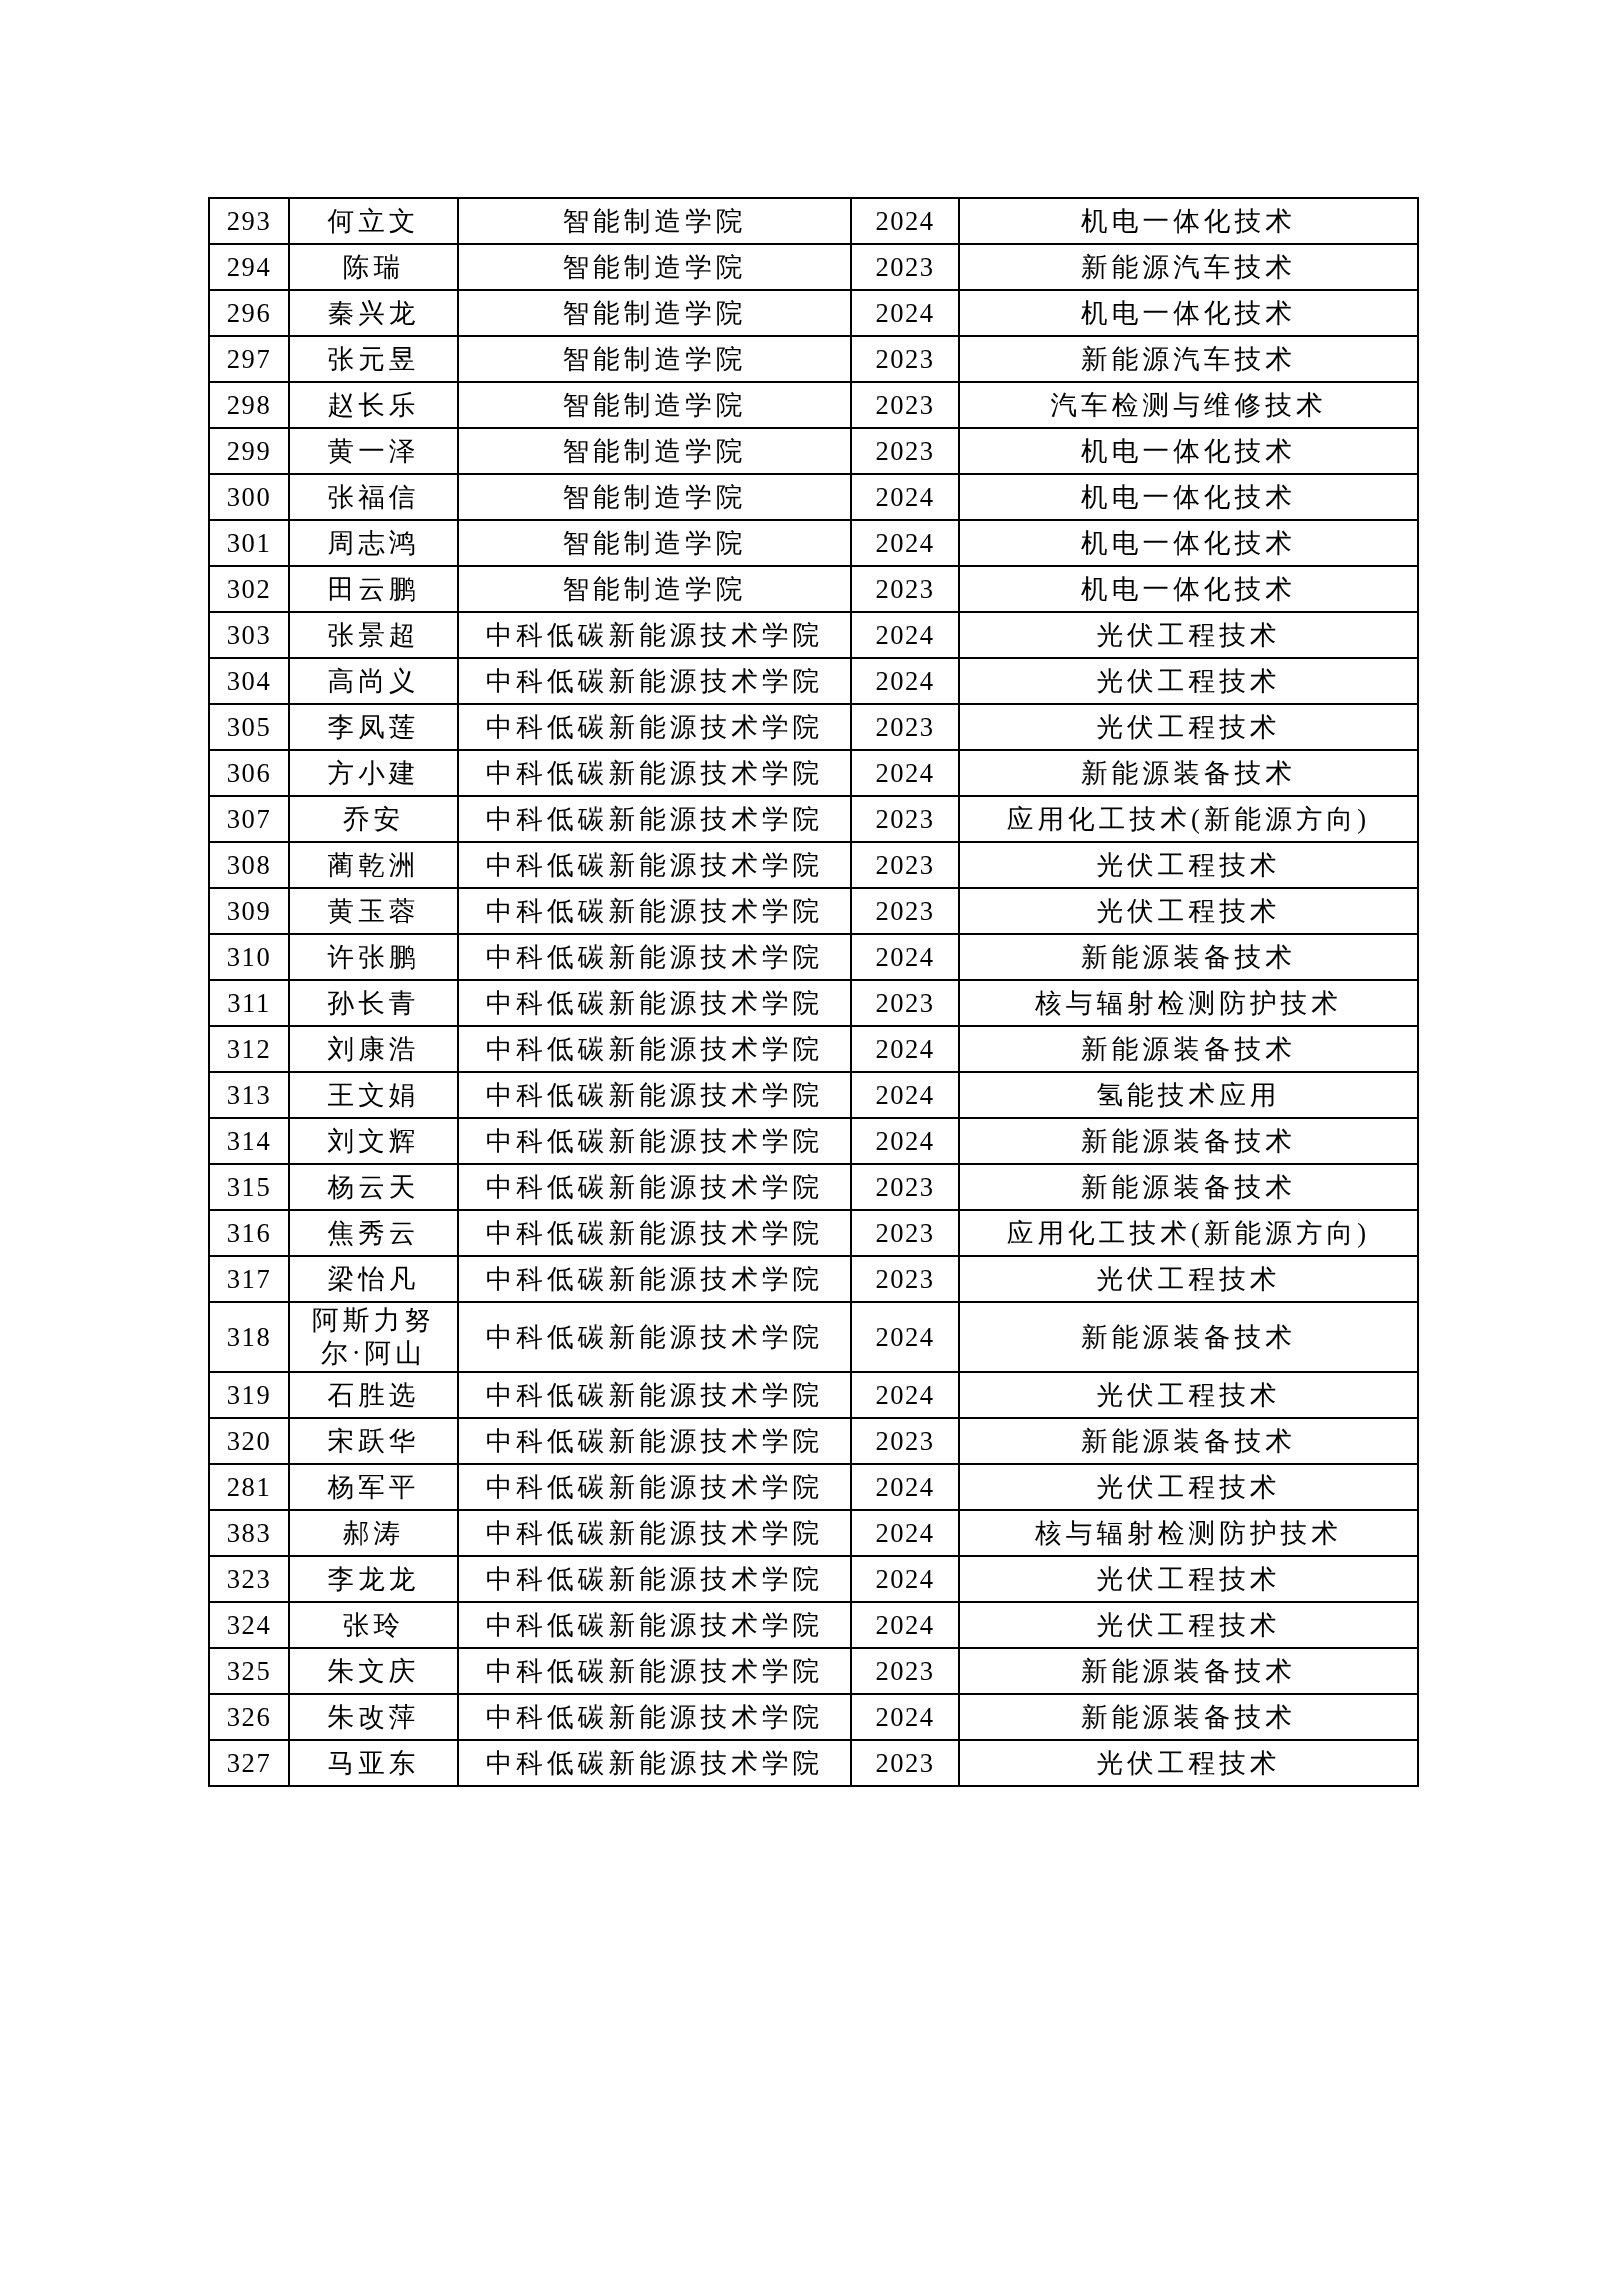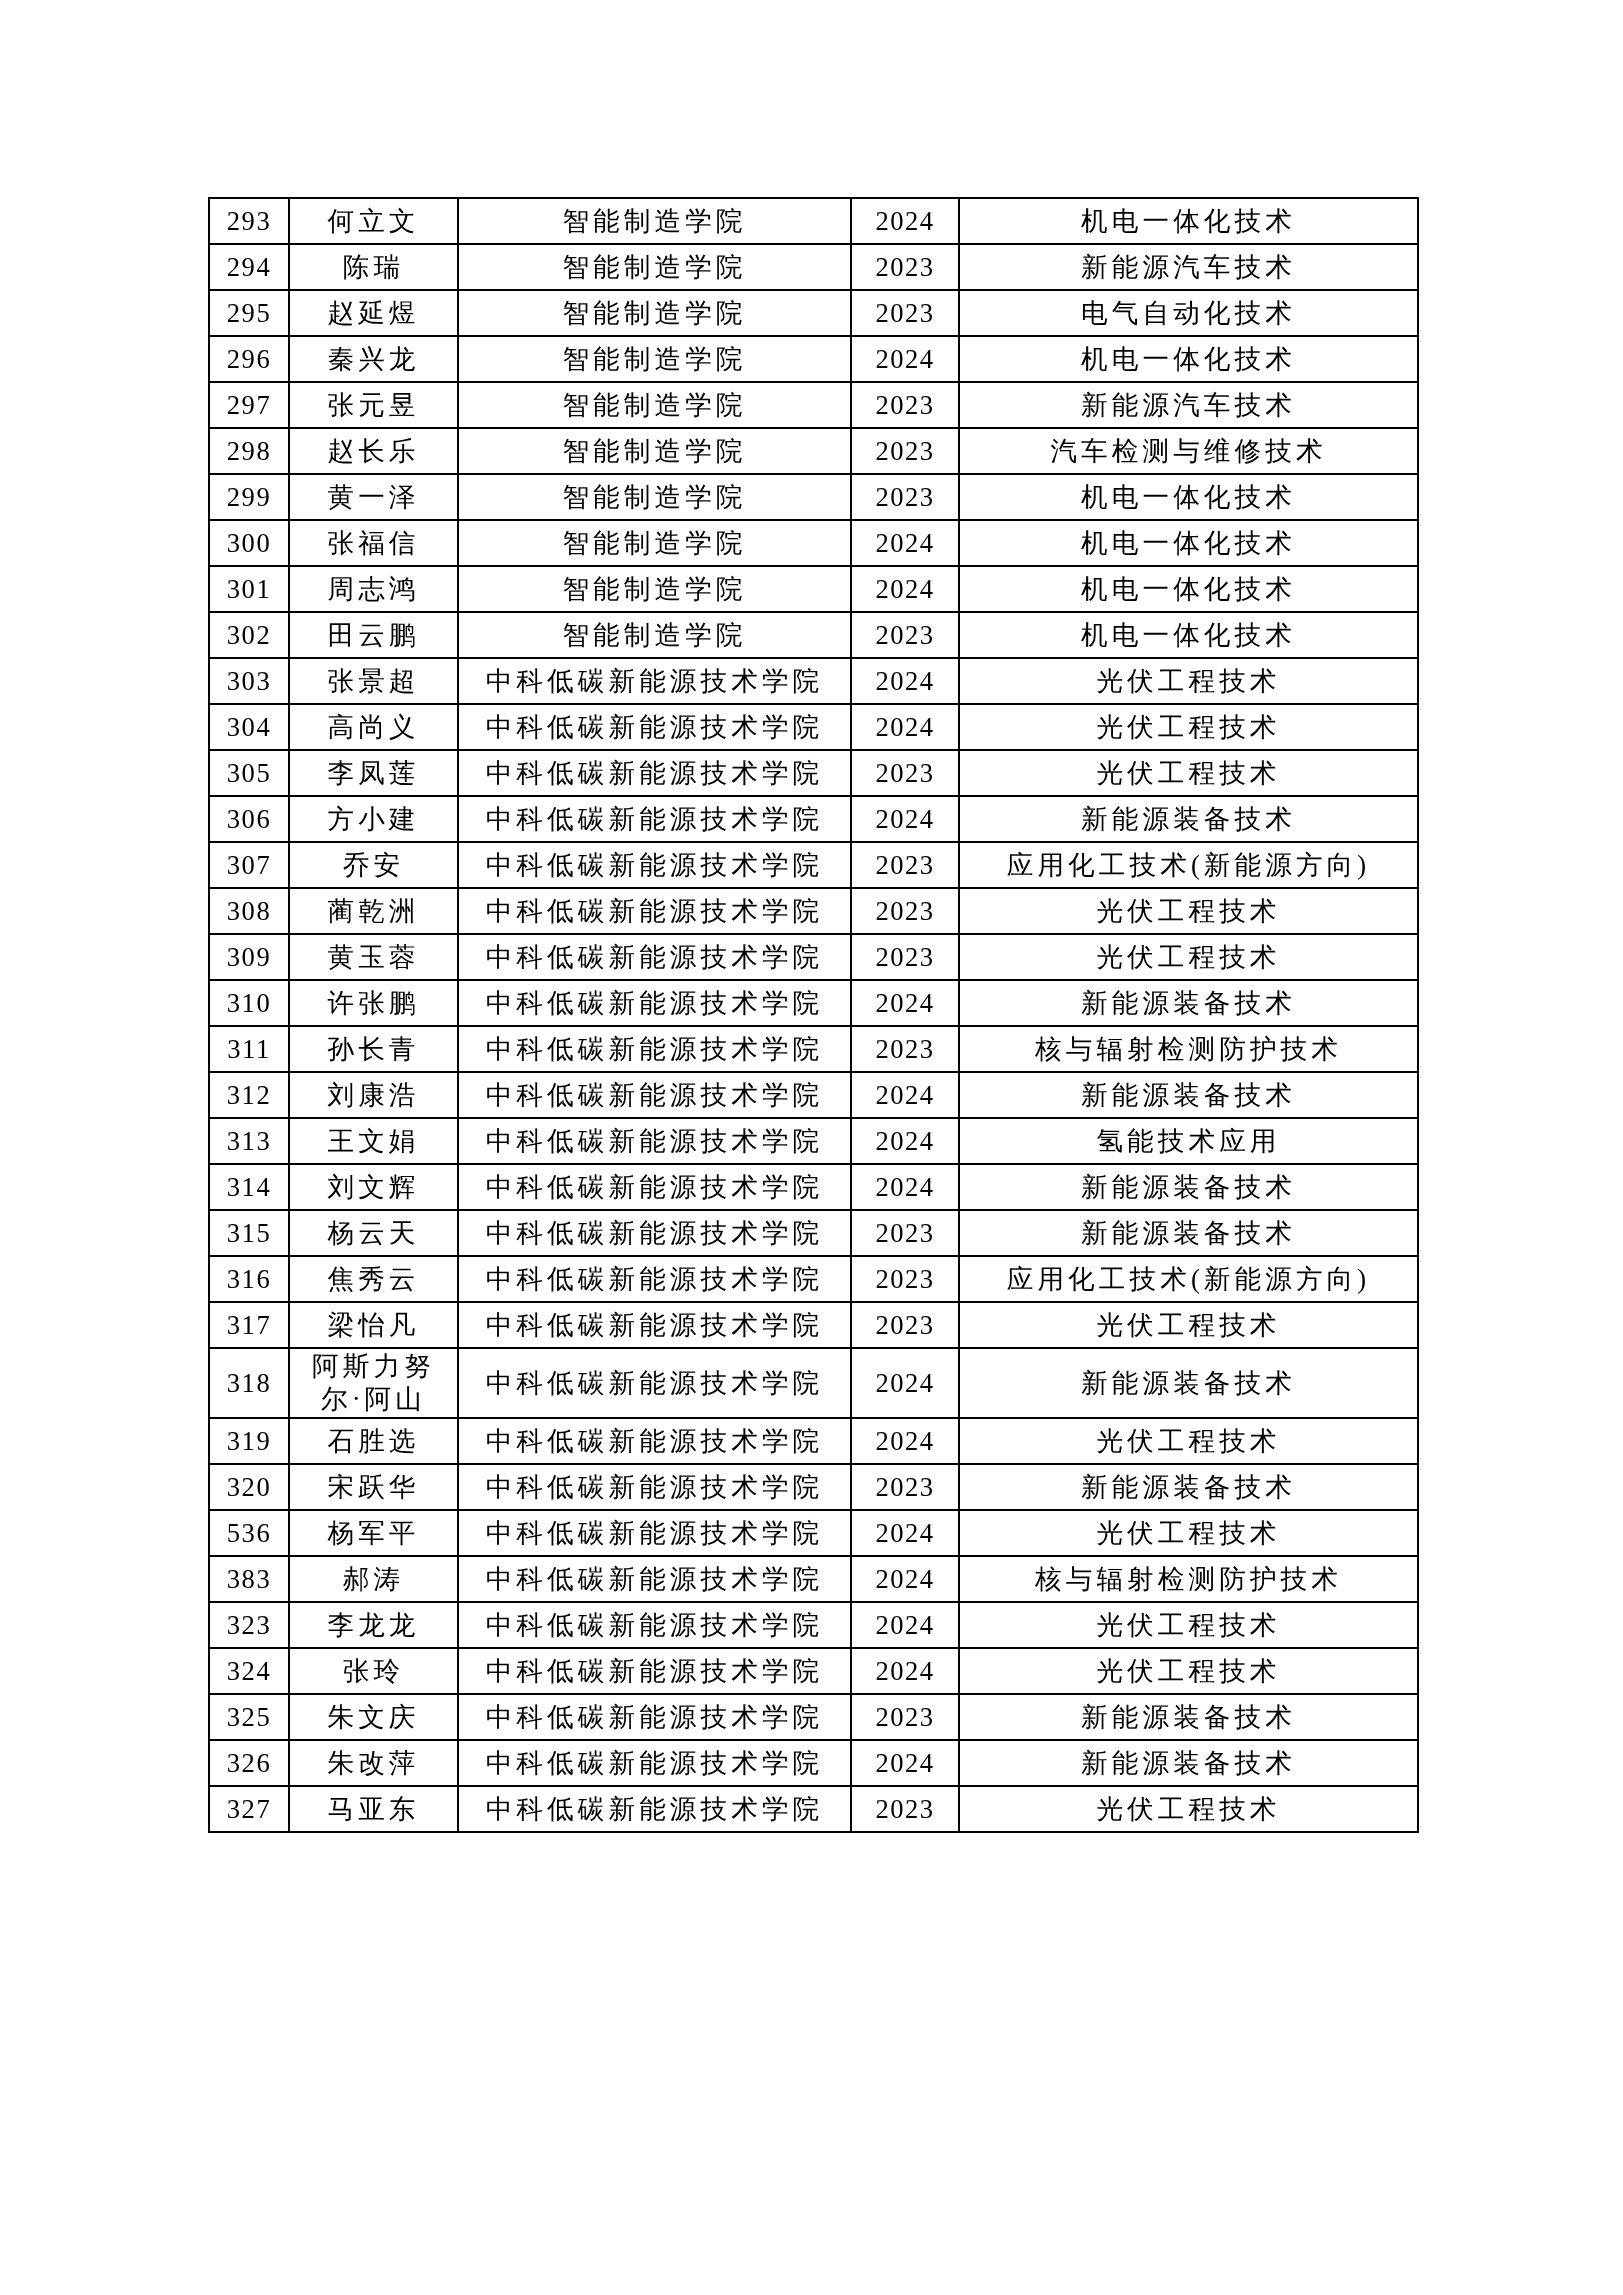--- a/index.html
+++ b/index.html
@@ -64,27 +64,20 @@
     <td class="c-major">机电一体化技术</td>
   </tr>
         <tr>
     <td class="c-no">294</td>
     <td class="c-name">陈瑞</td>
     <td class="c-college">智能制造学院</td>
     <td class="c-year">2023</td>
     <td class="c-major">新能源汽车技术</td>
   </tr>
         <tr>
-    <td class="c-no">295</td>
-    <td class="c-name">赵延煜</td>
-    <td class="c-college">智能制造学院</td>
-    <td class="c-year">2023</td>
-    <td class="c-major">电气自动化技术</td>
-  </tr>
-        <tr>
     <td class="c-no">296</td>
     <td class="c-name">秦兴龙</td>
     <td class="c-college">智能制造学院</td>
     <td class="c-year">2024</td>
     <td class="c-major">机电一体化技术</td>
   </tr>
         <tr>
     <td class="c-no">297</td>
     <td class="c-name">张元昱</td>
     <td class="c-college">智能制造学院</td>
@@ -247,21 +240,21 @@
     <td class="c-major">光伏工程技术</td>
   </tr>
         <tr>
     <td class="c-no">320</td>
     <td class="c-name">宋跃华</td>
     <td class="c-college">中科低碳新能源技术学院</td>
     <td class="c-year">2023</td>
     <td class="c-major">新能源装备技术</td>
   </tr>
         <tr>
-    <td class="c-no">536</td>
+    <td class="c-no">281</td>
     <td class="c-name">杨军平</td>
     <td class="c-college">中科低碳新能源技术学院</td>
     <td class="c-year">2024</td>
     <td class="c-major">光伏工程技术</td>
   </tr>
         <tr>
     <td class="c-no">383</td>
     <td class="c-name">郝涛</td>
     <td class="c-college">中科低碳新能源技术学院</td>
     <td class="c-year">2024</td>

